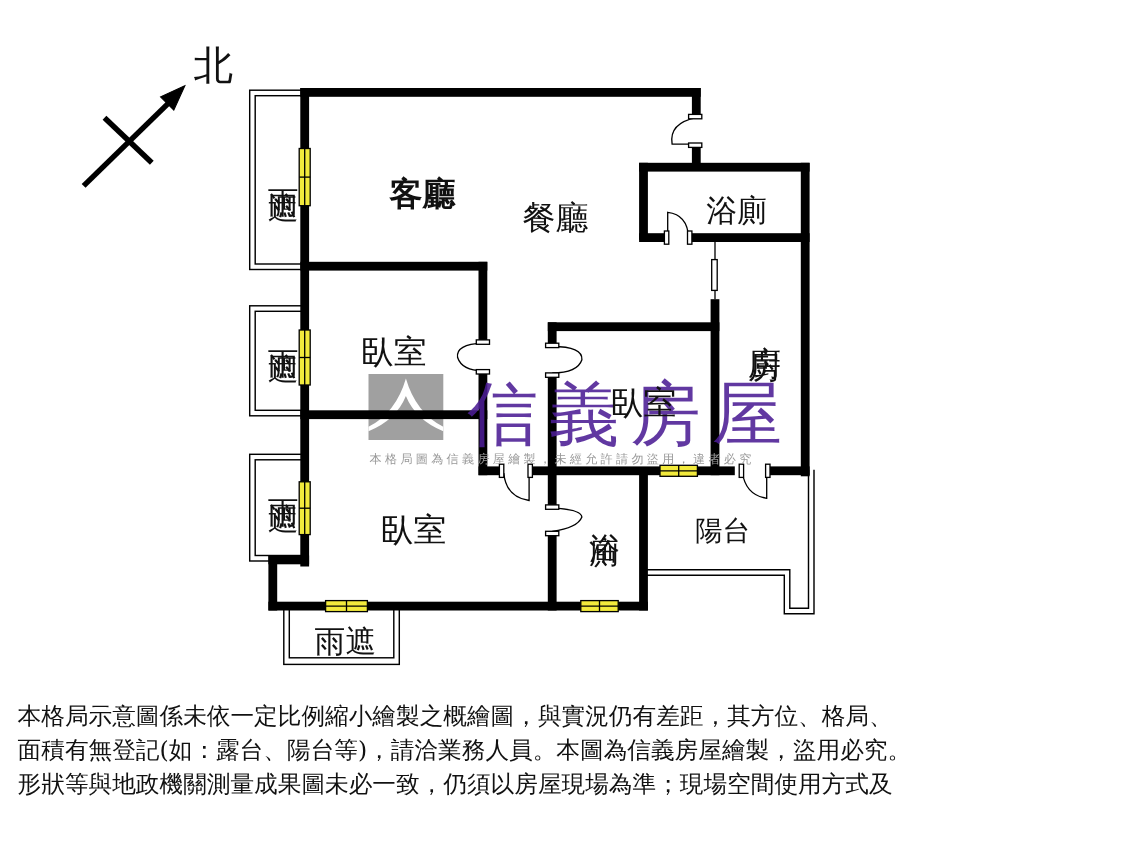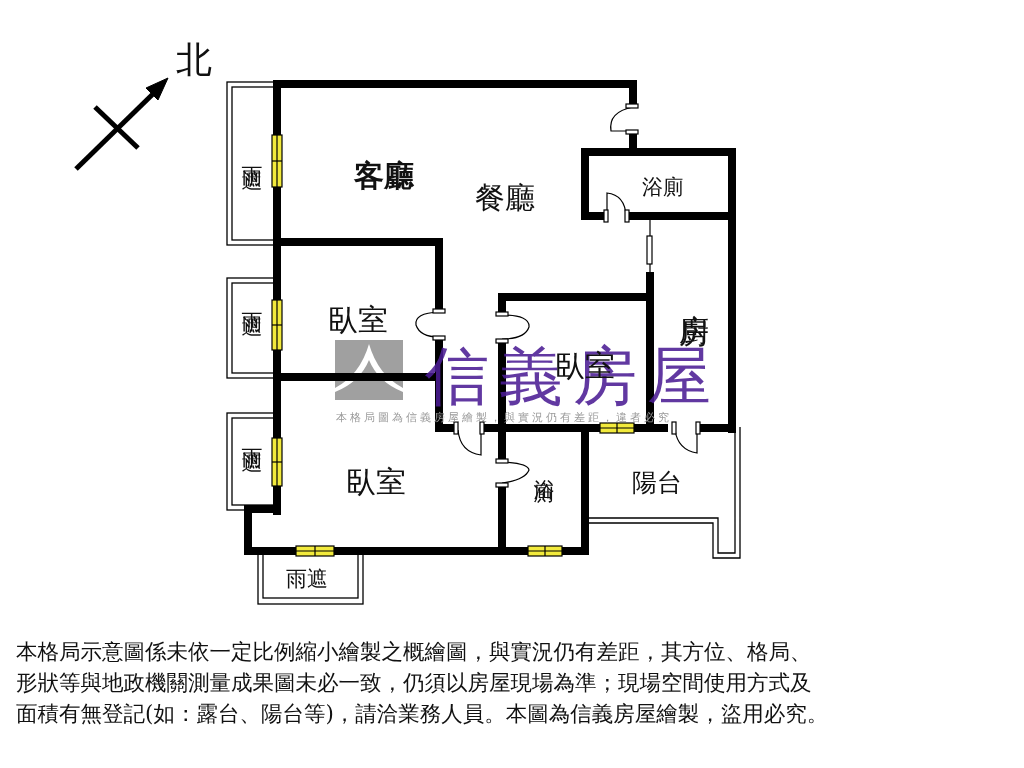--- a/index.html
+++ b/index.html
@@ -4,21 +4,21 @@
 <style>
   html, body { margin:0; padding:0; background:#ffffff; }
   body { width:1024px; height:768px; position:relative; overflow:hidden;
          font-family:"DejaVu Serif","Liberation Serif",serif; }
   #plan { position:absolute; left:0; top:0; width:1024px; height:620px; }
   .wall { fill:#000; }
   .label { position:absolute; color:#111; font-family:"DejaVu Serif","Liberation Serif",serif; white-space:nowrap; }
   .vlabel { writing-mode:vertical-rl; text-orientation:upright; letter-spacing:2px; }
   .room-lg { font-size:30px; }
   .room-md { font-size:25px; }
-  .room-sm { font-size:21px; }
+  .room-sm { font-size:28px; }
   .wm-big { position:absolute; left:425px; top:333px; font-size:64px; color:#4c1d95; letter-spacing:10px;
             font-family:"DejaVu Sans","Liberation Sans",sans-serif; font-weight:normal; opacity:0.88; }
   .wm-small { position:absolute; left:336px; top:410px; font-size:11px; color:#999; letter-spacing:3px;
               font-family:"DejaVu Sans","Liberation Sans",sans-serif; }
   .disclaimer { position:absolute; left:16px; top:636px; width:1000px; font-size:21.5px; line-height:31px;
                 color:#111; font-family:"DejaVu Serif","Liberation Serif",serif; }
   .disclaimer div { white-space:nowrap; }
   .north { position:absolute; left:176px; top:36px; font-size:36px; color:#111; }
 </style>
 </head>
@@ -135,33 +135,33 @@
   <g stroke="#000" stroke-width="5" fill="#000">
     <line x1="76" y1="169" x2="156" y2="91"></line>
     <line x1="95" y1="107" x2="138" y2="148"></line>
     <polygon points="168,78 146,88 158,100" stroke-width="1"></polygon>
   </g>
 </svg>
 
 <div class="north">北</div>
 
 <div class="wm-big">信義房屋</div>
-<div class="wm-small">本格局圖為信義房屋繪製，與實況仍有差距，違者必究</div>
+<div class="wm-small">本格局圖為信義房屋繪製，未經允許請勿盜用，違者必究</div>
 
 <div class="label room-lg" style="left:354px;top:156px;font-weight:bold;">客廳</div>
 <div class="label room-lg" style="left:475px;top:178px;">餐廳</div>
 <div class="label room-sm" style="left:642px;top:173px;">浴廁</div>
 <div class="label room-lg vlabel" style="left:673px;top:290px;">廚房</div>
 <div class="label room-lg" style="left:328px;top:300px;">臥室</div>
 <div class="label room-lg" style="left:555px;top:346px;">臥室</div>
 <div class="label room-lg" style="left:346px;top:462px;">臥室</div>
 <div class="label room-sm vlabel" style="left:530px;top:462px;">浴廁</div>
 <div class="label room-md" style="left:632px;top:466px;">陽台</div>
 <div class="label room-sm vlabel" style="left:238px;top:150px;">雨遮</div>
 <div class="label room-sm vlabel" style="left:238px;top:296px;">雨遮</div>
 <div class="label room-sm vlabel" style="left:238px;top:432px;">雨遮</div>
 <div class="label room-sm" style="left:286px;top:565px;">雨遮</div>
 
 <div class="disclaimer">
   <div>本格局示意圖係未依一定比例縮小繪製之概繪圖，與實況仍有差距，其方位、格局、</div>
+  <div>面積有無登記(如：露台、陽台等)，請洽業務人員。本圖為信義房屋繪製，盜用必究。</div>
   <div>形狀等與地政機關測量成果圖未必一致，仍須以房屋現場為準；現場空間使用方式及</div>
-  <div>面積有無登記(如：露台、陽台等)，請洽業務人員。本圖為信義房屋繪製，盜用必究。</div>
 </div>
 
 </body></html>

